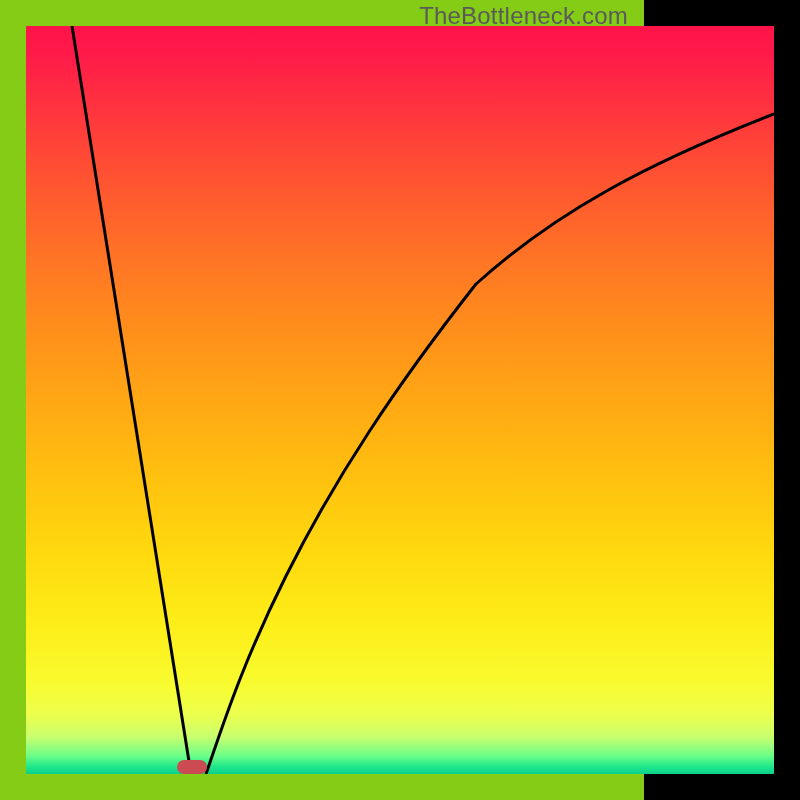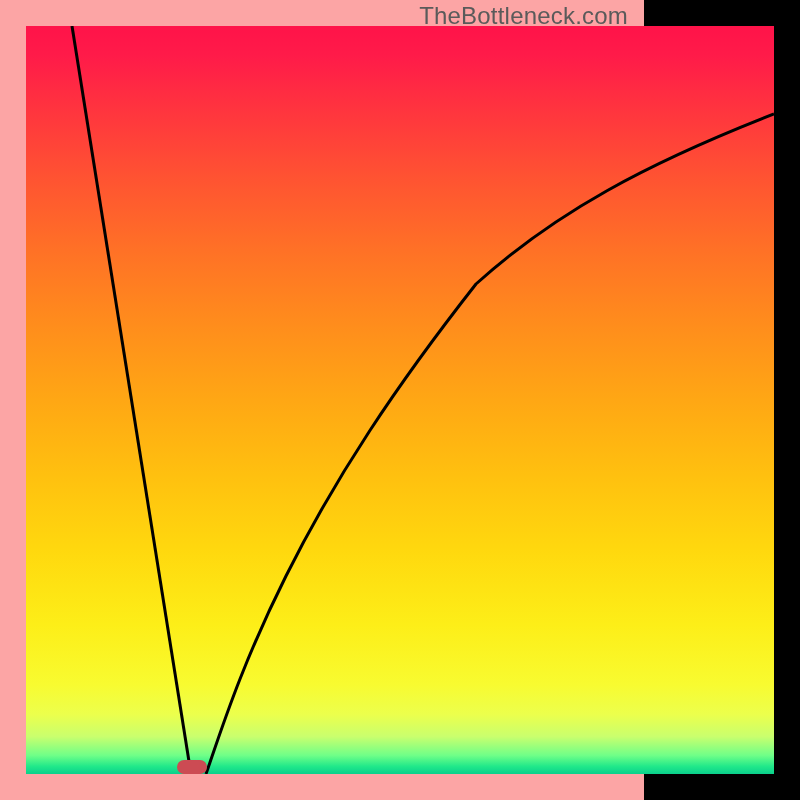--- a/index.html
+++ b/index.html
@@ -1,20 +1,20 @@
 <!DOCTYPE html>
 <html><head>
 <meta charset="utf-8">
 <style>
   * { margin: 0; padding: 0; box-sizing: border-box; }
   html, body { width: 800px; height: 800px; overflow: hidden; background: #000; }
   .outer {
     width: 644px;
     height: 800px;
-    background: #fca5a5;
+    background: #84cc16;
     position: relative;
     padding-left: 12px;
   }
   .watermark {
     position: absolute;
     top: 2px;
     right: 16px;
     font-family: Arial, Helvetica, sans-serif;
     font-size: 24px;
     font-weight: 500;

